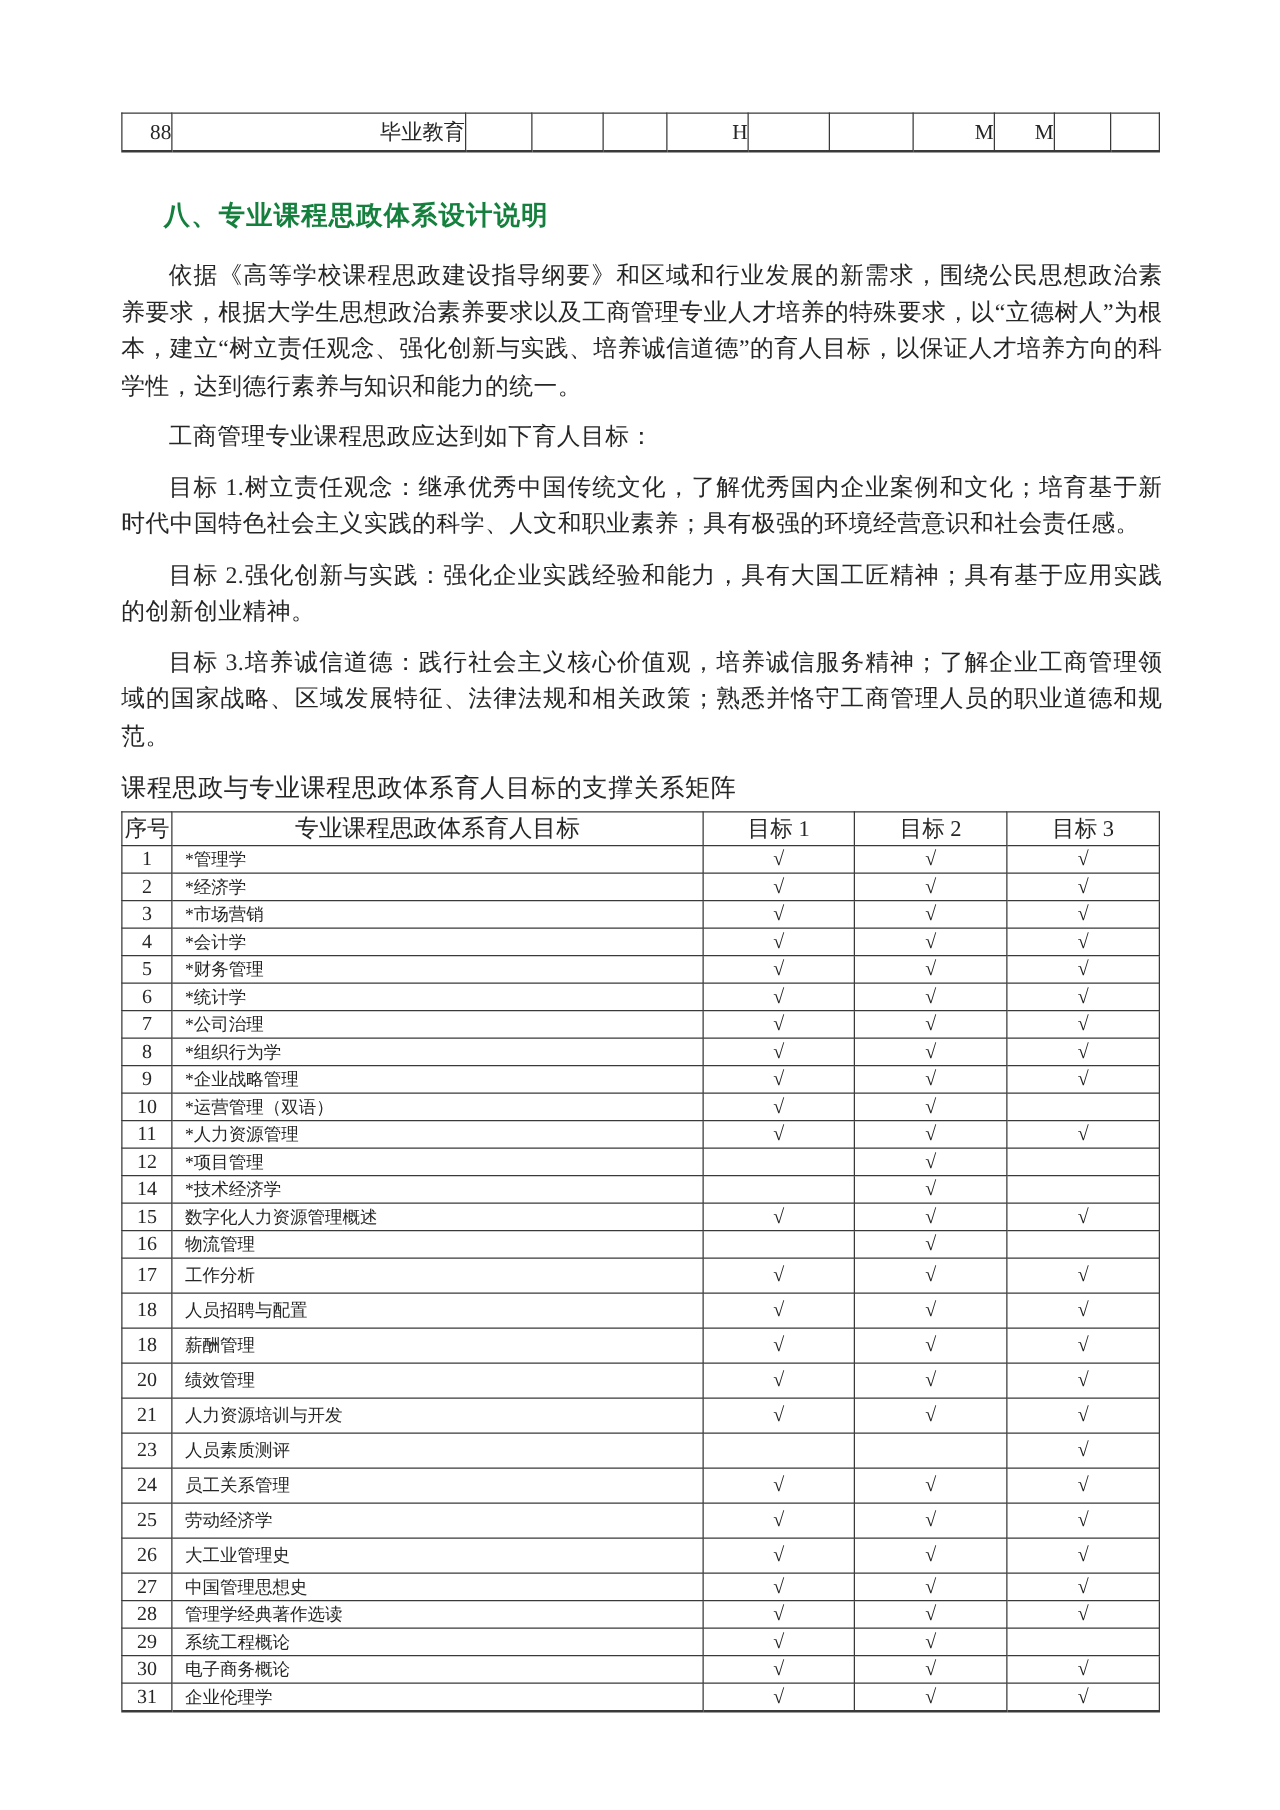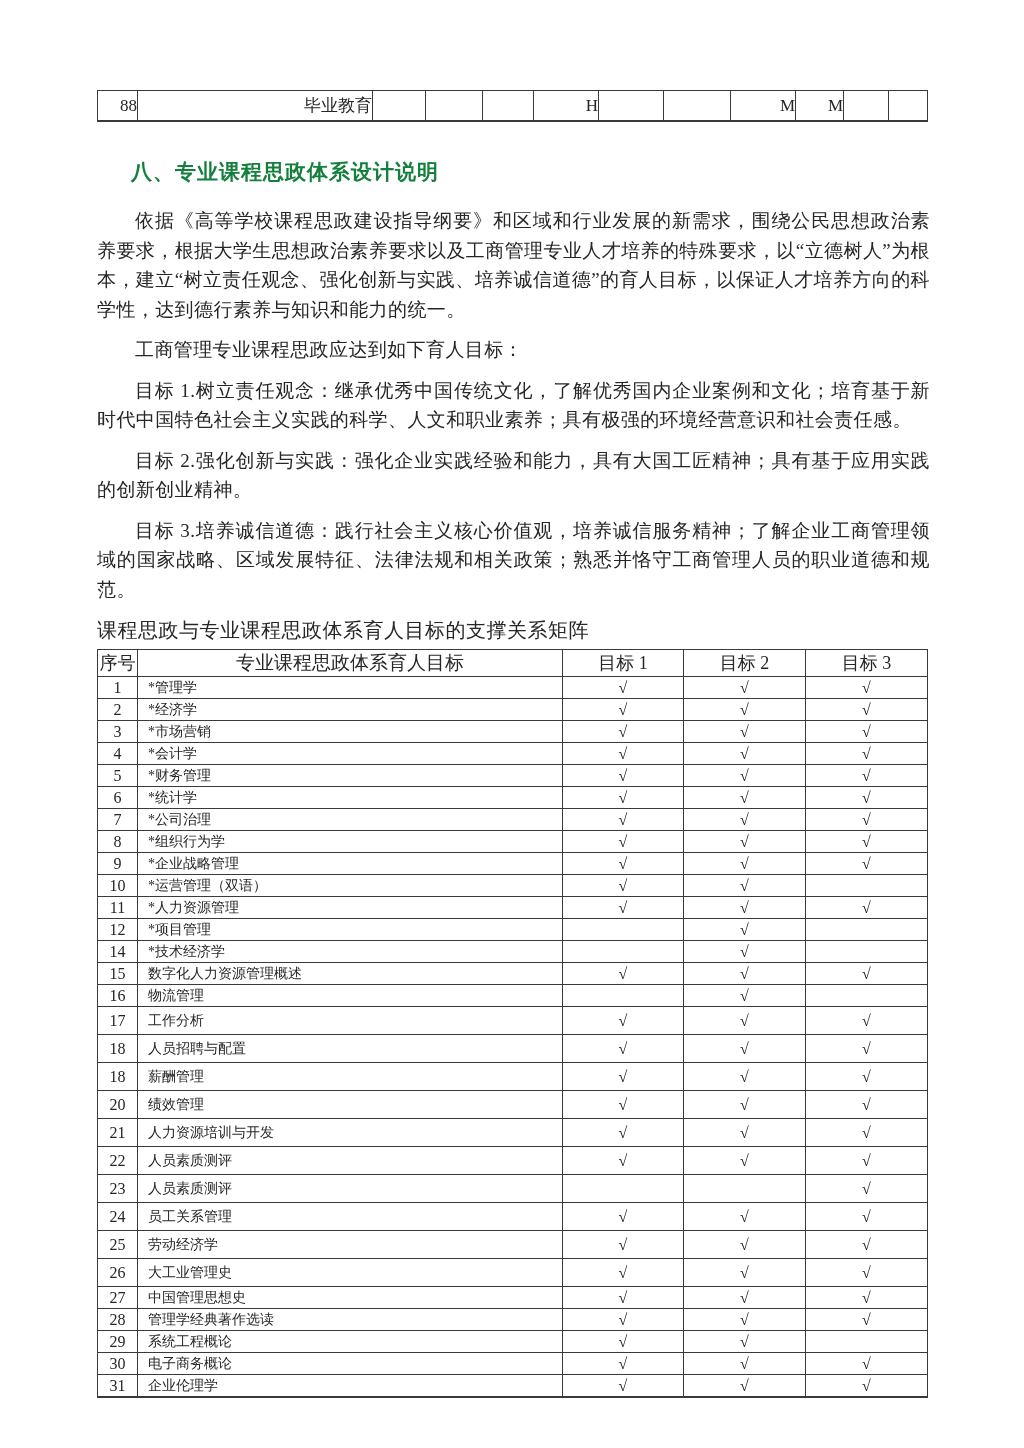--- a/index.html
+++ b/index.html
@@ -284,27 +284,20 @@
             <td class="check">√</td>
           </tr>
           <tr class="h-b">
             <td>21</td>
             <td class="course">人力资源培训与开发</td>
             <td class="check">√</td>
             <td class="check">√</td>
             <td class="check">√</td>
           </tr>
           <tr class="h-b">
-            <td>22</td>
-            <td class="course">人员素质测评</td>
-            <td class="check">√</td>
-            <td class="check">√</td>
-            <td class="check">√</td>
-          </tr>
-          <tr class="h-b">
             <td>23</td>
             <td class="course">人员素质测评</td>
             <td class="check"></td>
             <td class="check"></td>
             <td class="check">√</td>
           </tr>
           <tr class="h-b">
             <td>24</td>
             <td class="course">员工关系管理</td>
             <td class="check">√</td>

